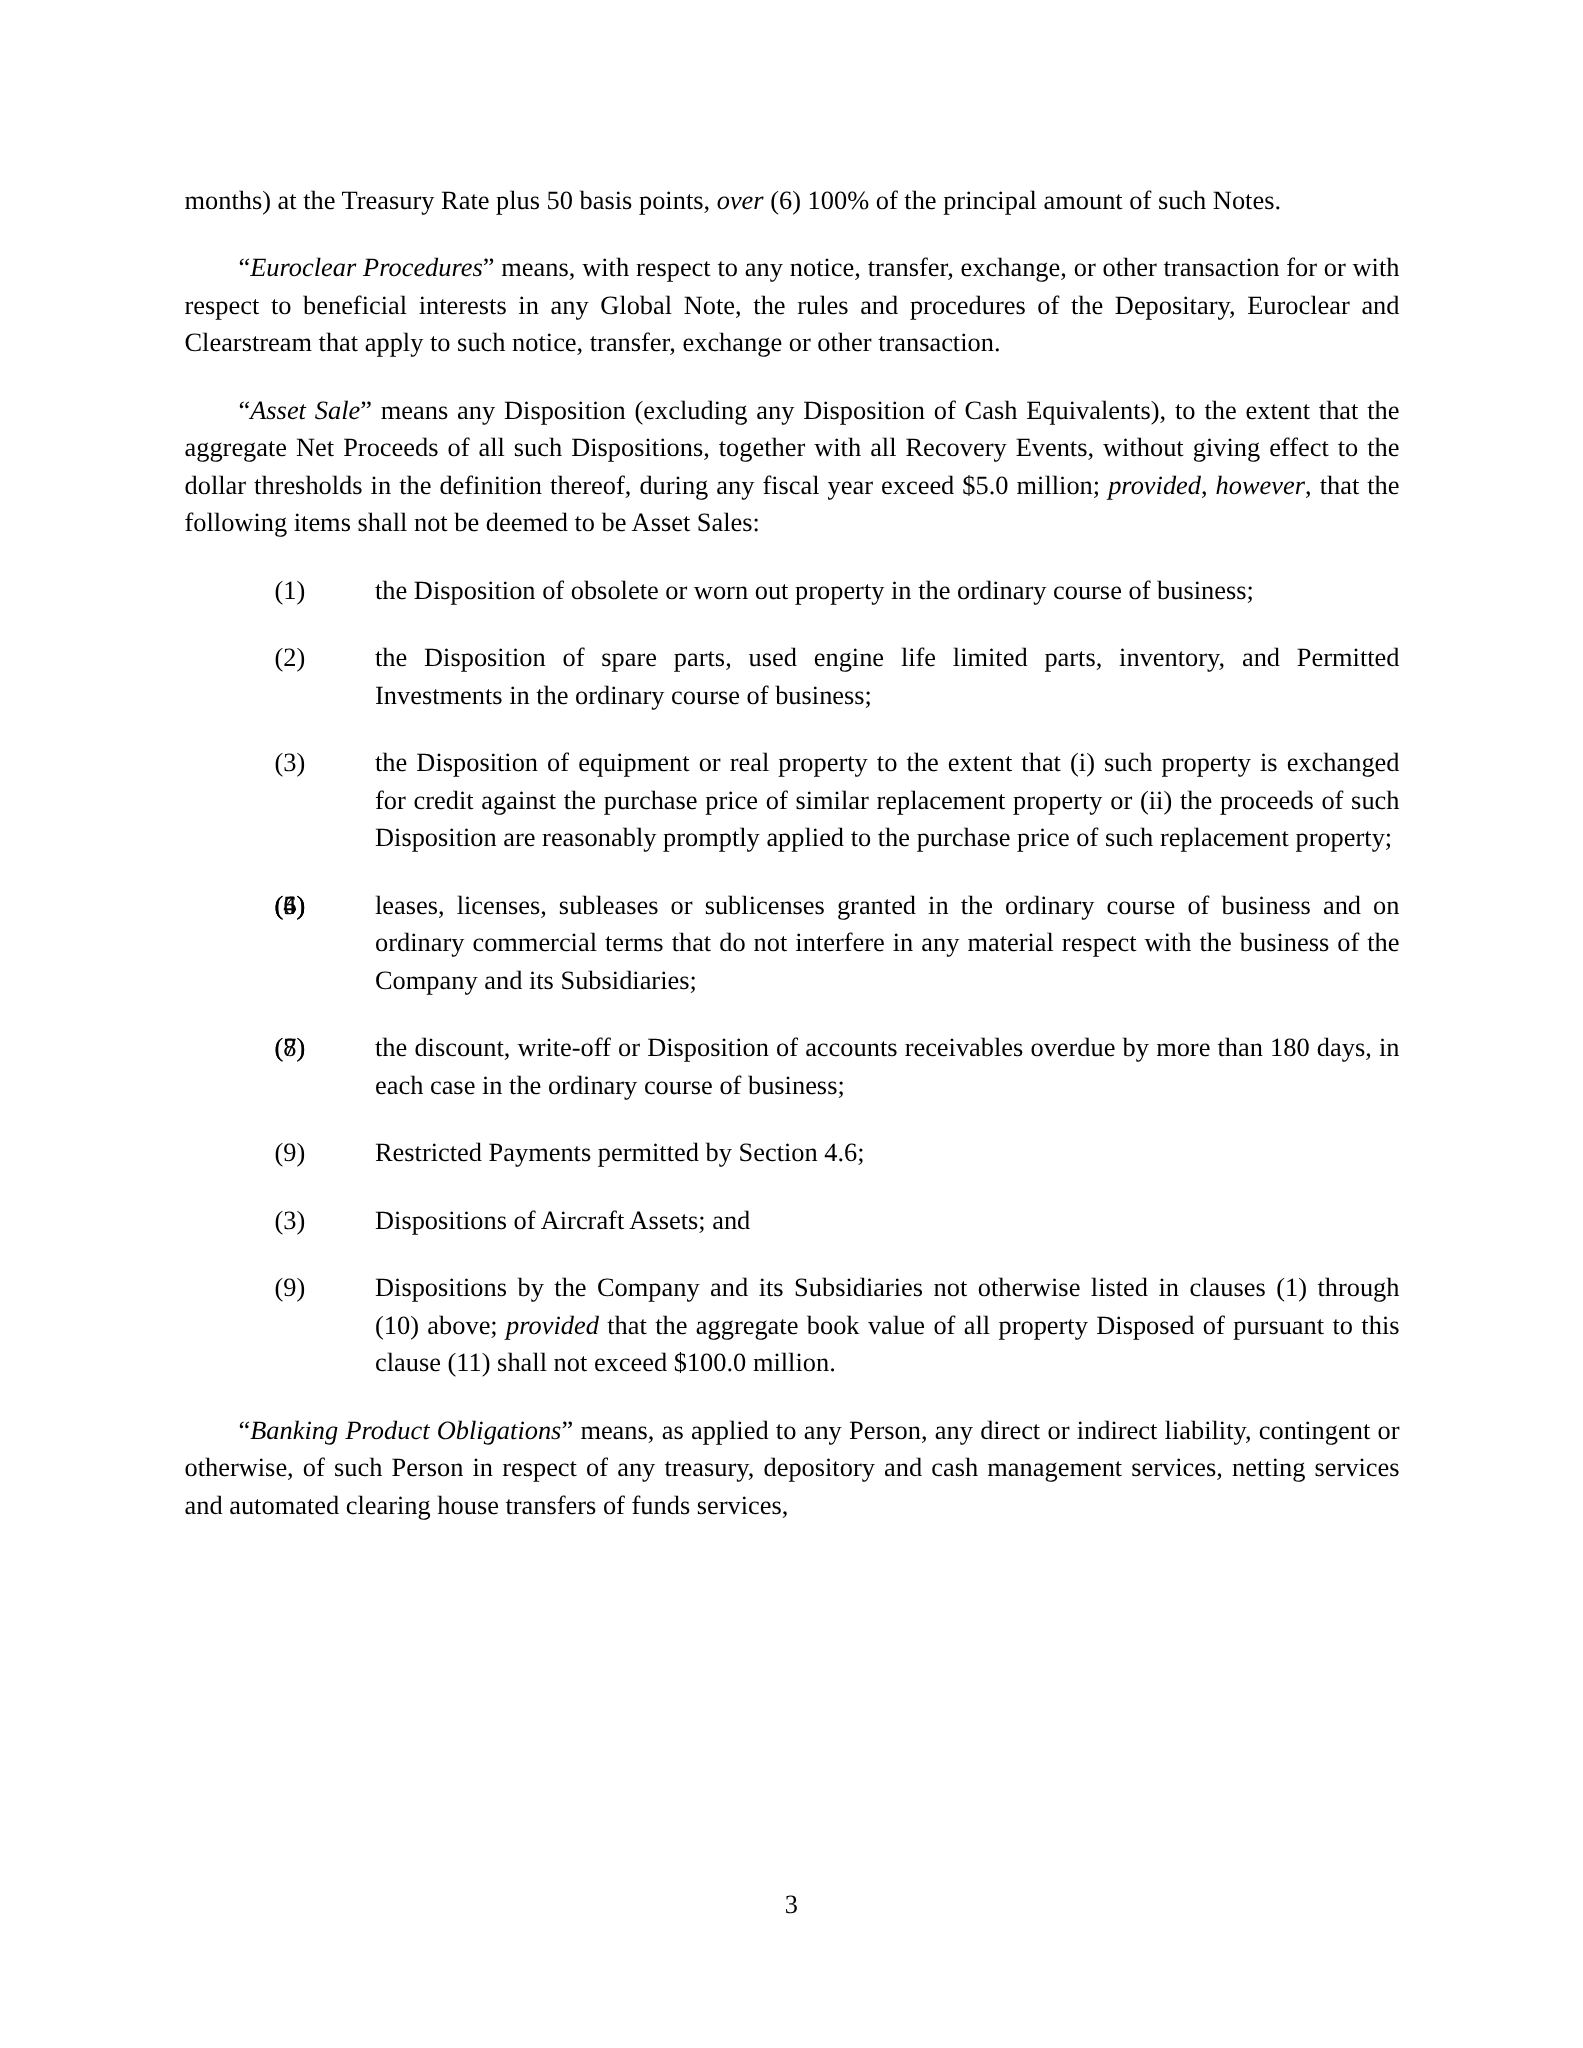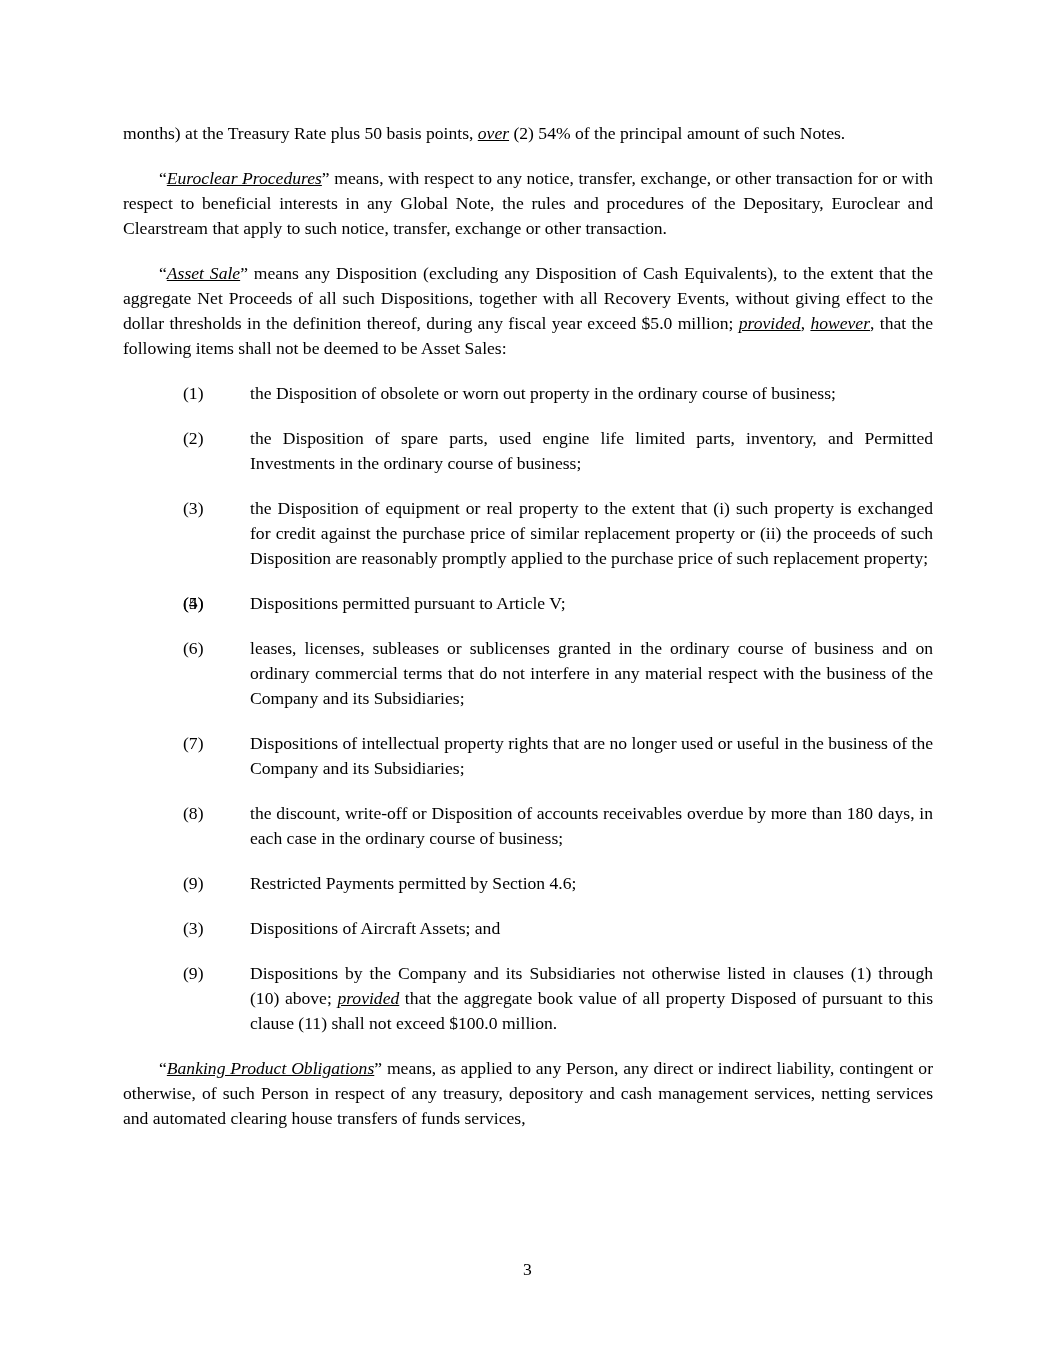--- a/index.html
+++ b/index.html
@@ -37,45 +37,44 @@
     text-align: justify;
     margin: 0 0 20px 0;
   }
   .list-number {
     position: absolute;
     left: 60px;
     top: 0;
   }
   .em {
     font-style: italic;
-    text-decoration: underline;
   }
   .page-number {
     position: absolute;
     top: 1257px;
     left: 0;
     width: 100%;
     text-align: center;
   }
 </style>
 </head>
 <body>
 
 <div class="page">
   <div class="content">
-      <div class="para"><span>months) at the Treasury Rate plus 50 basis points, </span><span class="em">over</span><span> (2) 54% of the principal amount of such Notes.</span></div>
+      <div class="para"><span>months) at the Treasury Rate plus 50 basis points, </span><span class="em">over</span><span> (6) 100% of the principal amount of such Notes.</span></div>
       <div class="para indent"><span>“</span><span class="em">Euroclear Procedures</span><span>” means, with respect to any notice, transfer, exchange, or other transaction for or with respect to beneficial interests in any Global Note, the rules and procedures of the Depositary, Euroclear and Clearstream that apply to such notice, transfer, exchange or other transaction.</span></div>
       <div class="para indent"><span>“</span><span class="em">Asset Sale</span><span>” means any Disposition (excluding any Disposition of Cash Equivalents), to the extent that the aggregate Net Proceeds of all such Dispositions, together with all Recovery Events, without giving effect to the dollar thresholds in the definition thereof, during any fiscal year exceed $5.0 million; </span><span class="em">provided</span><span>, </span><span class="em">however</span><span>, that the following items shall not be deemed to be Asset Sales:</span></div>
       <div class="list-item"><span class="list-number">(1)</span><span><span>the Disposition of obsolete or worn out property in the ordinary course of business;</span></span></div>
       <div class="list-item"><span class="list-number">(2)</span><span><span>the Disposition of spare parts, used engine life limited parts, inventory, and Permitted Investments in the ordinary course of business;</span></span></div>
       <div class="list-item"><span class="list-number">(3)</span><span><span>the Disposition of equipment or real property to the extent that (i) such property is exchanged for credit against the purchase price of similar replacement property or (ii) the proceeds of such Disposition are reasonably promptly applied to the purchase price of such replacement property;</span></span></div>
       <div class="list-item"><span class="list-number">(4)</span></div>
-      <div class="list-item"><span class="list-number">(5)</span><span><span>Dispositions permitted pursuant to Article V;</span></span></div>
+      <div class="list-item"><span class="list-number">(5)</span></div>
       <div class="list-item"><span class="list-number">(6)</span><span><span>leases, licenses, subleases or sublicenses granted in the ordinary course of business and on ordinary commercial terms that do not interfere in any material respect with the business of the Company and its Subsidiaries;</span></span></div>
-      <div class="list-item"><span class="list-number">(7)</span><span><span>Dispositions of intellectual property rights that are no longer used or useful in the business of the Company and its Subsidiaries;</span></span></div>
+      <div class="list-item"><span class="list-number">(7)</span></div>
       <div class="list-item"><span class="list-number">(8)</span><span><span>the discount, write-off or Disposition of accounts receivables overdue by more than 180 days, in each case in the ordinary course of business;</span></span></div>
       <div class="list-item"><span class="list-number">(9)</span><span><span>Restricted Payments permitted by Section 4.6;</span></span></div>
       <div class="list-item"><span class="list-number">(3)</span><span><span>Dispositions of Aircraft Assets; and</span></span></div>
       <div class="list-item"><span class="list-number">(9)</span><span><span>Dispositions by the Company and its Subsidiaries not otherwise listed in clauses (1) through (10) above; </span><span class="em">provided</span><span> that the aggregate book value of all property Disposed of pursuant to this clause (11) shall not exceed $100.0 million.</span></span></div>
       <div class="para indent"><span>“</span><span class="em">Banking Product Obligations</span><span>” means, as applied to any Person, any direct or indirect liability, contingent or otherwise, of such Person in respect of any treasury, depository and cash management services, netting services and automated clearing house transfers of funds services,</span></div>
     </div>
   <div class="page-number">3</div>
 </div>
 
 </body></html>

